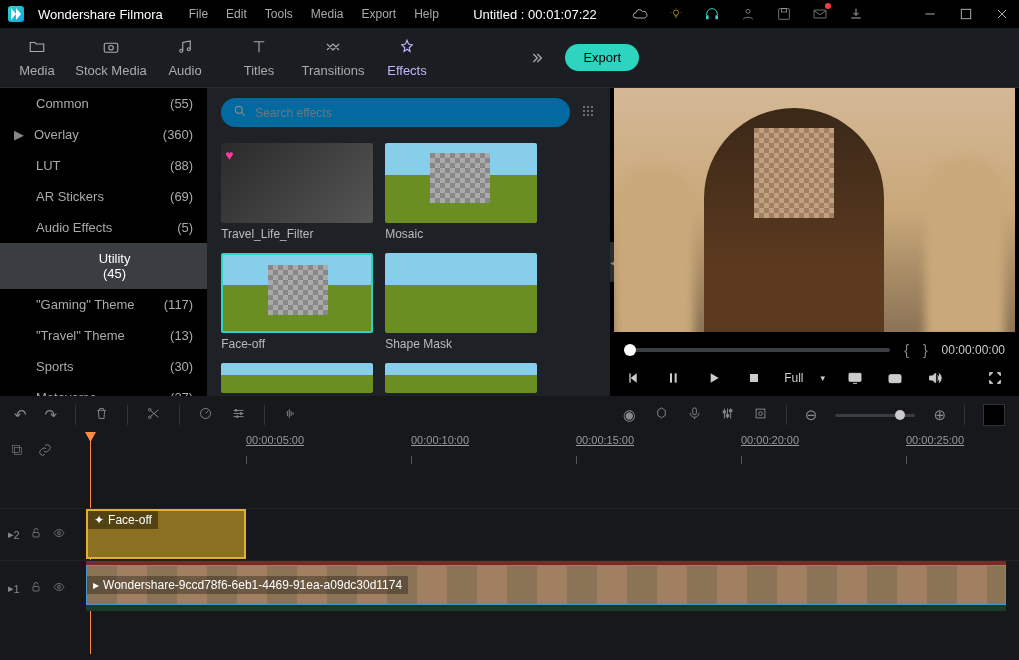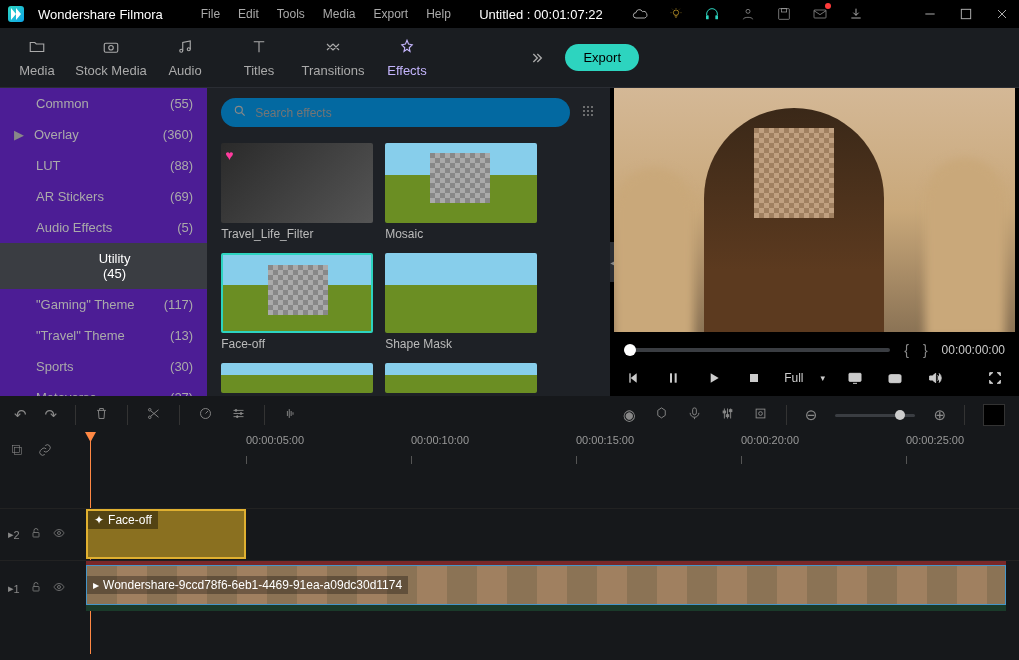--- a/index.html
+++ b/index.html
@@ -1,39 +1,39 @@
 <!DOCTYPE html>
 <html><head>
 <meta charset="utf-8">
 <style>
 * { margin: 0; padding: 0; box-sizing: border-box; font-family: -apple-system, "Segoe UI", Arial, sans-serif; }
 body { background: #1a1d21; color: #c0c0c0; width: 1019px; height: 660px; overflow: hidden; font-size: 12px; }
 .titlebar { height: 28px; background: #000; display: flex; align-items: center; padding: 0 8px; gap: 14px; }
 .logo { width: 16px; height: 16px; background: linear-gradient(135deg, #2dd4bf, #0ea5e9); border-radius: 3px; display: flex; align-items: center; justify-content: center; }
 .app-title { color: #fff; font-size: 13px; font-weight: 500; }
-.menu-group { display: flex; gap: 18px; margin-left: 24px; }
+.menu-group { display: flex; gap: 18px; margin-left: 12px; }
 .menu-item { color: #aaa; font-size: 12px; cursor: pointer; }
 .doc-title { flex: 1; text-align: center; color: #fff; font-size: 13px; }
 .win-icons { display: flex; gap: 18px; align-items: center; }
 .icon-btn { color: #aaa; cursor: pointer; display: flex; align-items: center; justify-content: center; width: 18px; height: 18px; }
 .icon-btn svg { width: 16px; height: 16px; fill: currentColor; }
 .icon-btn.gold { color: #e0b030; }
 .icon-btn.teal { color: #2dd4bf; }
 .icon-btn.red-dot { position: relative; }
 .icon-btn.red-dot::after { content:''; position:absolute; top:-2px; right:-2px; width:6px; height:6px; background:#ff3b3b; border-radius:50%; }
 .toolbar { height: 60px; background: #1a1d21; display: flex; align-items: center; border-bottom: 1px solid #2a2d33; }
 .tab-group { display: flex; gap: 0; }
 .tab { display: flex; flex-direction: column; align-items: center; justify-content: center; width: 74px; height: 60px; color: #aaa; cursor: pointer; gap: 2px; }
 .tab.active { color: #c4b5fd; }
 .tab-icon { font-size: 18px; }
 .tab-label { font-size: 13px; }
 .toolbar-right { margin-left: auto; display: flex; align-items: center; gap: 20px; padding-right: 380px; }
 .export-btn { background: #2dd4bf; color: #000; padding: 6px 18px; border-radius: 16px; font-size: 13px; font-weight: 500; cursor: pointer; }
 .main-area { display: flex; height: 308px; }
-.sidebar { width: 218px; background: #4c1d95; overflow-y: auto; }
+.sidebar { width: 218px; background: #000000; overflow-y: auto; }
 .sidebar-item { display: flex; justify-content: space-between; align-items: center; padding: 8px 14px 8px 36px; color: #aaa; cursor: pointer; font-size: 13px; }
 .sidebar-item.has-arrow { padding-left: 14px; }
 .sidebar-item.selected { background: #3a3d42; color: #fff; flex-direction: column; }
 .sidebar-arrow { width: 10px; margin-right: 10px; color: #888; }
 .effects-panel { width: 424px; background: #1e2126; display: flex; flex-direction: column; position: relative; }
 .search-row { display: flex; align-items: center; padding: 10px 14px; gap: 10px; }
 .search-box { flex: 1; background: #0369a1; border-radius: 16px; padding: 6px 12px; display: flex; align-items: center; gap: 8px; }
 .search-box input { background: transparent; border: none; outline: none; color: #ccc; font-size: 12px; flex: 1; }
 .grid-icon { color: #888; }
 .effects-grid { padding: 6px 14px; display: flex; flex-wrap: wrap; gap: 12px; overflow-y: auto; }
@@ -61,21 +61,21 @@
 .timeline-toolbar { height: 38px; display: flex; align-items: center; padding: 0 14px; gap: 18px; }
 .tl-icon { color: #888; cursor: pointer; font-size: 15px; }
 .tl-spacer { flex: 1; }
 .zoom-slider { width: 80px; height: 3px; background: #3a3d42; position: relative; border-radius: 2px; }
 .zoom-handle { position: absolute; right: 10px; top: -4px; width: 10px; height: 10px; background: #ccc; border-radius: 50%; }
 .markers-box { width: 22px; height: 22px; background: #000; border: 1px solid #333; }
 .ruler-row { height: 34px; display: flex; }
 .ruler-left { width: 86px; display: flex; align-items: center; padding: 0 10px; gap: 14px; }
 .ruler { flex:1; position: relative; color: #999; font-size: 11px; }
 .ruler-tick { position: absolute; top: 0; height: 100%; }
-.ruler-tick .lbl { position: absolute; top: 0; white-space: nowrap; }
+.ruler-tick .lbl { position: absolute; top: 0; white-space: nowrap; text-decoration: underline; }
 .ruler-tick .line { position: absolute; bottom: 4px; left: 0; width: 1px; height: 8px; background: #555; }
 .playhead { position: absolute; top: 0; left: 4px; height: 220px; width: 1px; background: #ff8844; }
 .playhead::before { content:''; position: absolute; top:-2px; left:-5px; width:11px; height:10px; background:#ff8844; clip-path: polygon(0 0, 100% 0, 50% 100%); }
 .tracks { flex:1; overflow: hidden; position: relative; }
 .track-row { height: 52px; display: flex; border-top: 1px solid #222; position: relative; }
 .track-head { width: 86px; display: flex; align-items: center; padding: 0 8px; gap: 10px; color: #888; }
 .track-content { flex:1; position: relative; }
 .clip-effect { position:absolute; left:0; top:0; height:50px; width:160px; background:#8a7020; border:2px solid #e0b030; }
 .clip-effect-label { background: rgba(0,0,0,0.4); padding: 2px 6px; color:#fff; font-size:12px; display: inline-flex; align-items: center; gap:4px; }
 .red-line { position:absolute; left:0; top:0; height:4px; width:920px; background:#7a2828; }

